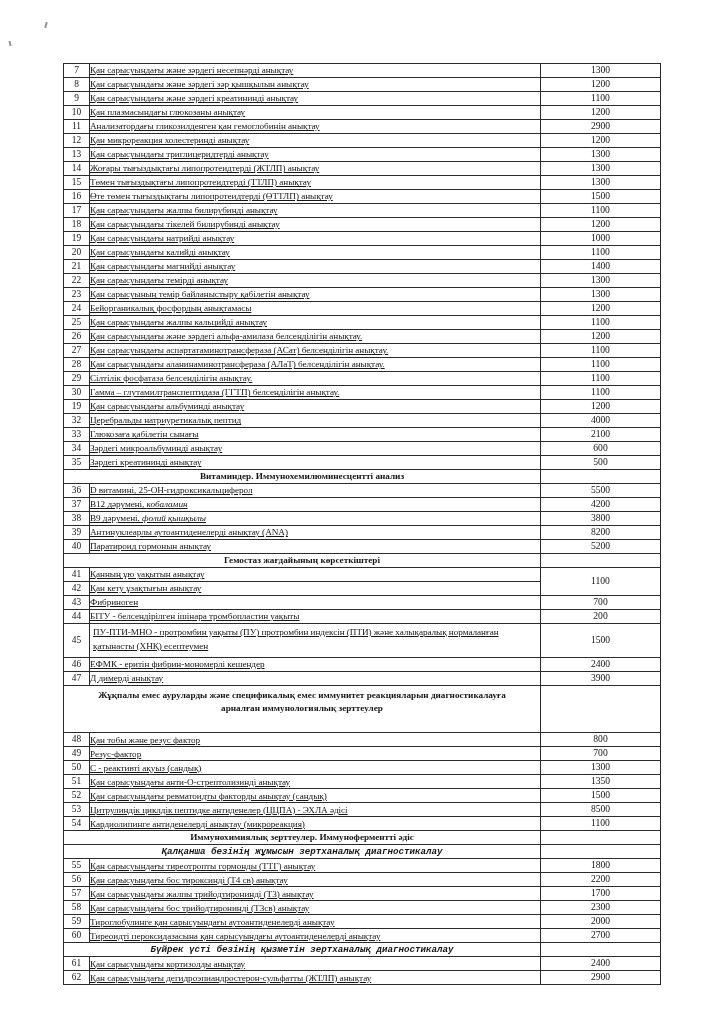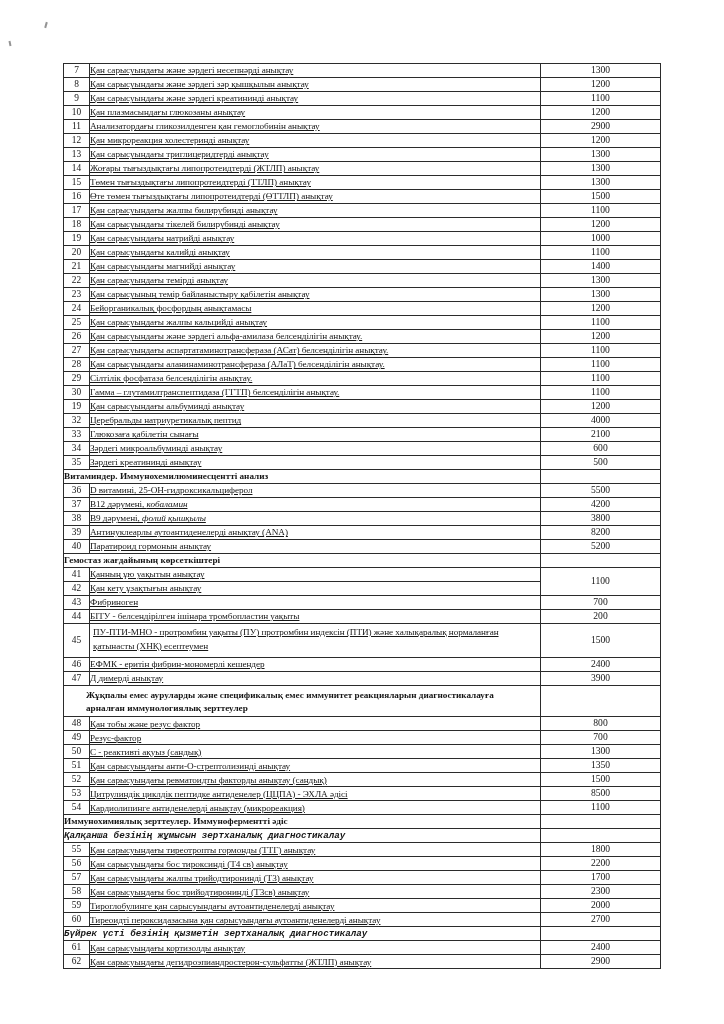--- a/index.html
+++ b/index.html
@@ -69,31 +69,32 @@
   }
   td.price {
     text-align: center;
     font-size: 9.6px;
     padding: 1px 0 2px 0;
     height: 13px;
   }
 
   
   td.section {
+    text-align: center;
     font-weight: bold;
     padding: 2px 6px 3px 6px;
     font-size: 9.2px;
     line-height: 1.25;
   }
   td.section.italic {
     font-style: italic;
     font-family: Liberation Mono, monospace;
   }
   td.section.two-line {
-    padding: 3px 22px 0 22px;
+    padding: 3px 22px 16px 22px;
     line-height: 1.5;
   }
   td.section-blank {
     
   }
 
   td.name .ital { font-style: italic; margin-top: 40px; }
 
   td.name.wrap {
     white-space: normal;

